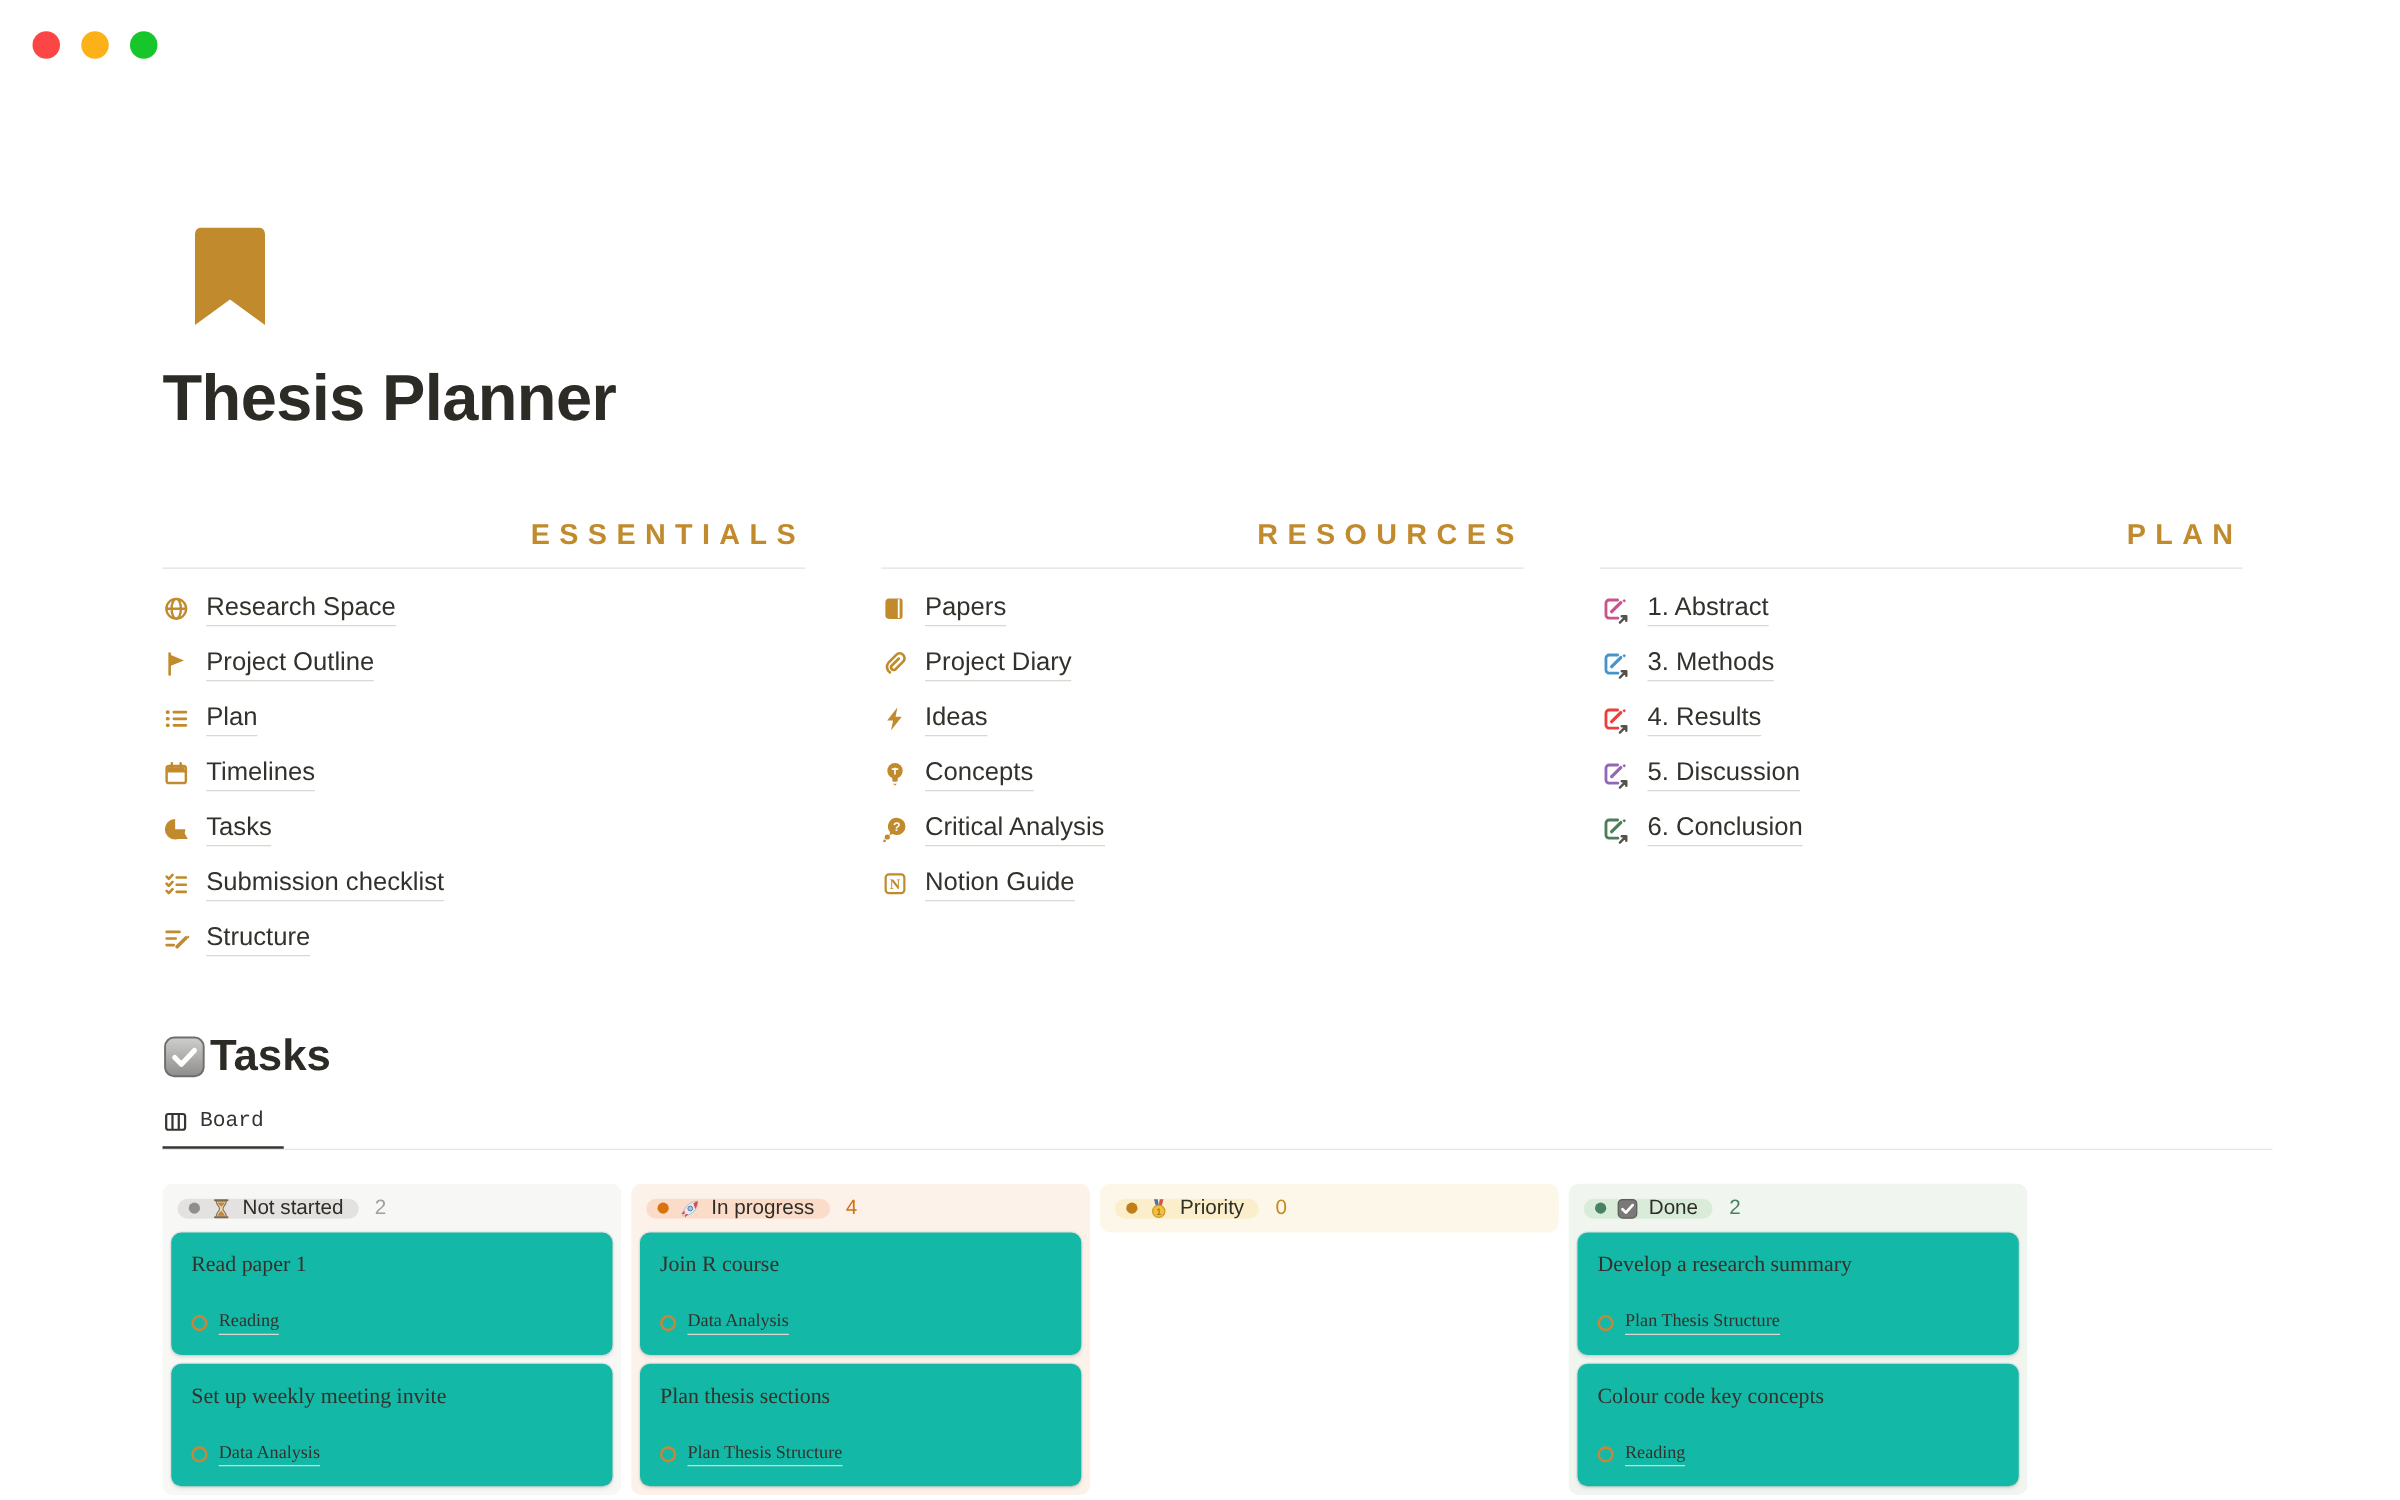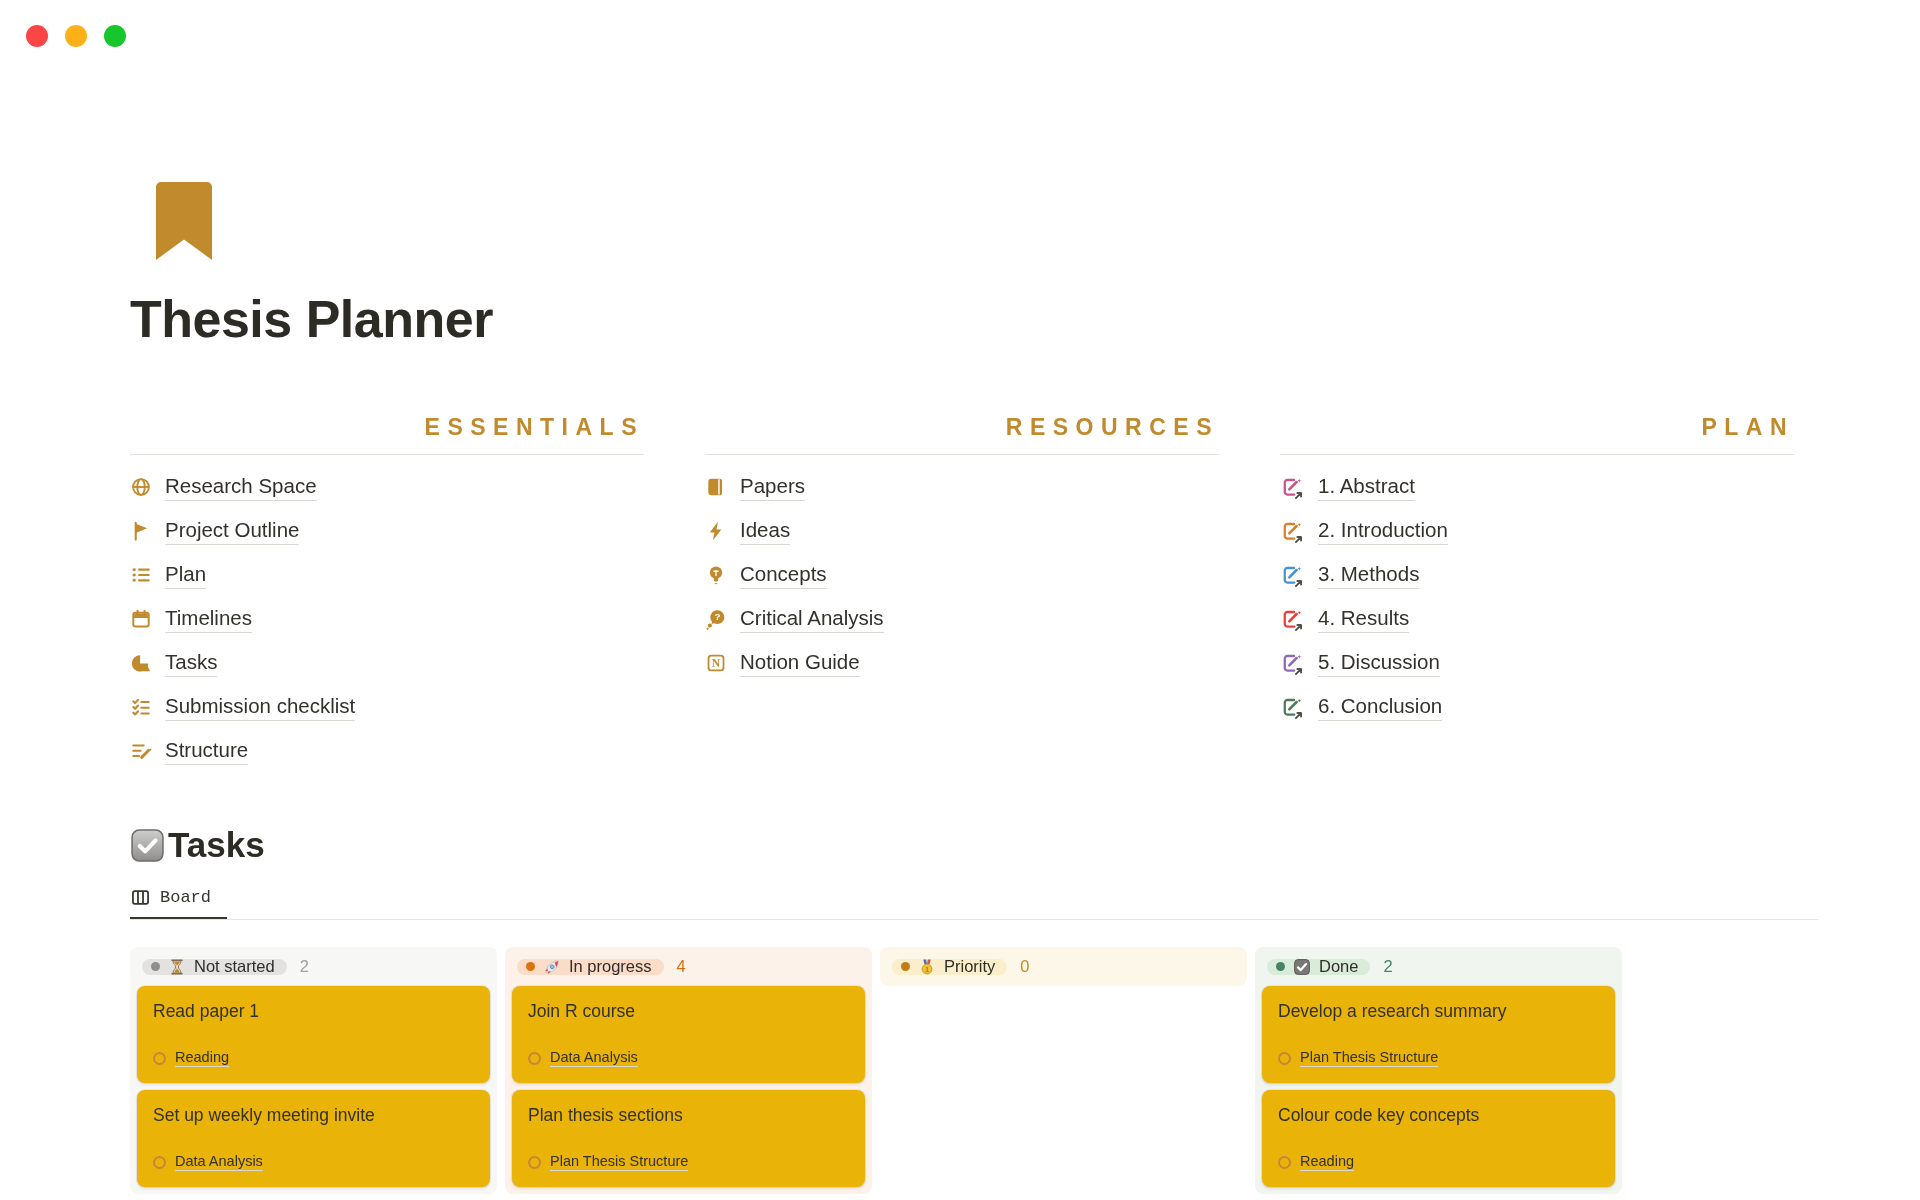--- a/index.html
+++ b/index.html
@@ -43,22 +43,22 @@
   
   .board { margin-top:27px; display:flex; gap:8px; align-items:flex-start; }
   .kcol { width:367px; border-radius:8px; padding:7px; background:var(--col-bg,#f7f7f5); }
   .kcol-head { display:flex; align-items:center; padding:3px 5px; }
   .pill { display:inline-flex; align-items:center; gap:8px; height:16px; border-radius:15px;
     padding:0 12px 0 9px; font-size:16.5px; font-weight:500; color:#2f2d28;
     background:var(--pill-bg,#e3e2e0); cursor:pointer; }
   .dot { width:9px; height:9px; border-radius:50%; background:var(--dot,#8f8e8b); }
   .pe { width:18px; height:18px; display:block; }
   .count { margin-left:13px; font-size:16.5px; font-weight:500; }
-  .kcard { background:#eab308; border-radius:8px; padding:15px 16px 16px; margin-top:7px; cursor:pointer;
-    box-shadow:0 0 0 1px rgba(15,15,15,0.07), 0 2px 3px rgba(15,15,15,0.08); }
+  .kcard { background:#14b8a6; border-radius:8px; padding:15px 16px 16px; margin-top:7px; cursor:pointer;
+    box-shadow:0 0 0 1px rgba(15,15,15,0.07), 0 2px 3px rgba(15,15,15,0.08);font-family:Liberation Serif, serif; }
   .kcard-title { font-size:17.5px; color:#33312c; }
   .ktag { display:flex; align-items:center; gap:9px; margin-top:27px; }
   .ring { width:13px; height:13px; border:2px solid #c9863a; border-radius:50%; flex:0 0 auto; }
   .ktag-label { font-size:14.5px; color:#33312c; border-bottom:1.5px solid #d9d7d2; padding-bottom:1px;text-align:right; }
 </style>
 </head>
 <body>
 
 <div class="traffic">
   <span class="tl red"></span>
@@ -158,20 +158,28 @@
           <span class="ic-wrap">
             <svg class="ic" viewBox="0 0 20 20">
                 <path fill="currentColor" d="M5.8 2.6 h8 a1.7 1.7 0 0 1 1.7 1.7 v11.4 a1.7 1.7 0 0 1 -1.7 1.7 h-8 A2.8 2.8 0 0 1 3 14.6 V5.4 a2.8 2.8 0 0 1 2.8 -2.8 Z"></path>
                 <path d="M12.7 3 V16.8" stroke="#ffffff" stroke-width="1.3"></path>
               </svg>
           </span>
           <span class="lbl">Papers</span>
         </li>
         <li class="item">
           <span class="ic-wrap">
+            <svg class="ic" viewBox="0 0 20 20" fill="none" stroke="currentColor" stroke-width="1.9" stroke-linecap="round">
+                <path d="M12.8 6.2 L7.7 11.3 a1.9 1.9 0 0 0 2.7 2.7 l5.5 -5.5 a3.5 3.5 0 0 0 -5 -5 L5.3 9.1 a4.9 4.9 0 0 0 1 7.2"></path>
+              </svg>
+          </span>
+          <span class="lbl">Project Diary</span>
+        </li>
+        <li class="item">
+          <span class="ic-wrap">
             <svg class="ic" viewBox="0 0 20 20">
                 <path fill="currentColor" d="M11.8 1.6 L4.3 11.3 h4.3 L7.1 18.6 14.9 8.6 h-4.5 Z"></path>
               </svg>
           </span>
           <span class="lbl">Ideas</span>
         </li>
         <li class="item">
           <span class="ic-wrap">
             <svg class="ic" viewBox="0 0 20 20">
                 <circle cx="10" cy="7.8" r="5.6" fill="currentColor"></circle>
@@ -211,31 +219,20 @@
         <li class="item">
           <span class="ic-wrap" style="--pc: #c7548b;">
             <svg class="ic plan-ic" viewBox="0 0 22 22" fill="none">
                 <path d="M12.4 4.4 H6.4 a2.2 2.2 0 0 0 -2.2 2.2 v8.4 a2.2 2.2 0 0 0 2.2 2.2 h6.2" stroke="var(--pc)" stroke-width="2" stroke-linecap="round"></path>
                 <path d="M8.2 12.6 L14.6 6.2" stroke="var(--pc)" stroke-width="2.3" stroke-linecap="round"></path>
                 <path d="M15.8 4.9 l1.2 -1.2 1.3 1.3 -1.2 1.2 Z" fill="var(--pc)"></path>
                 <path d="M14 20.3 L18.5 15.8 M18.5 15.8 h-3.2 M18.5 15.8 v3.2" stroke="#55524c" stroke-width="1.7" stroke-linecap="round"></path>
               </svg>
           </span>
           <span class="lbl">1. Abstract</span>
-        </li>
-        <li class="item">
-          <span class="ic-wrap" style="--pc: #d98127;">
-            <svg class="ic plan-ic" viewBox="0 0 22 22" fill="none">
-                <path d="M12.4 4.4 H6.4 a2.2 2.2 0 0 0 -2.2 2.2 v8.4 a2.2 2.2 0 0 0 2.2 2.2 h6.2" stroke="var(--pc)" stroke-width="2" stroke-linecap="round"></path>
-                <path d="M8.2 12.6 L14.6 6.2" stroke="var(--pc)" stroke-width="2.3" stroke-linecap="round"></path>
-                <path d="M15.8 4.9 l1.2 -1.2 1.3 1.3 -1.2 1.2 Z" fill="var(--pc)"></path>
-                <path d="M14 20.3 L18.5 15.8 M18.5 15.8 h-3.2 M18.5 15.8 v3.2" stroke="#55524c" stroke-width="1.7" stroke-linecap="round"></path>
-              </svg>
-          </span>
-          <span class="lbl">2. Introduction</span>
         </li>
         <li class="item">
           <span class="ic-wrap" style="--pc: #4793cc;">
             <svg class="ic plan-ic" viewBox="0 0 22 22" fill="none">
                 <path d="M12.4 4.4 H6.4 a2.2 2.2 0 0 0 -2.2 2.2 v8.4 a2.2 2.2 0 0 0 2.2 2.2 h6.2" stroke="var(--pc)" stroke-width="2" stroke-linecap="round"></path>
                 <path d="M8.2 12.6 L14.6 6.2" stroke="var(--pc)" stroke-width="2.3" stroke-linecap="round"></path>
                 <path d="M15.8 4.9 l1.2 -1.2 1.3 1.3 -1.2 1.2 Z" fill="var(--pc)"></path>
                 <path d="M14 20.3 L18.5 15.8 M18.5 15.8 h-3.2 M18.5 15.8 v3.2" stroke="#55524c" stroke-width="1.7" stroke-linecap="round"></path>
               </svg>
           </span>

